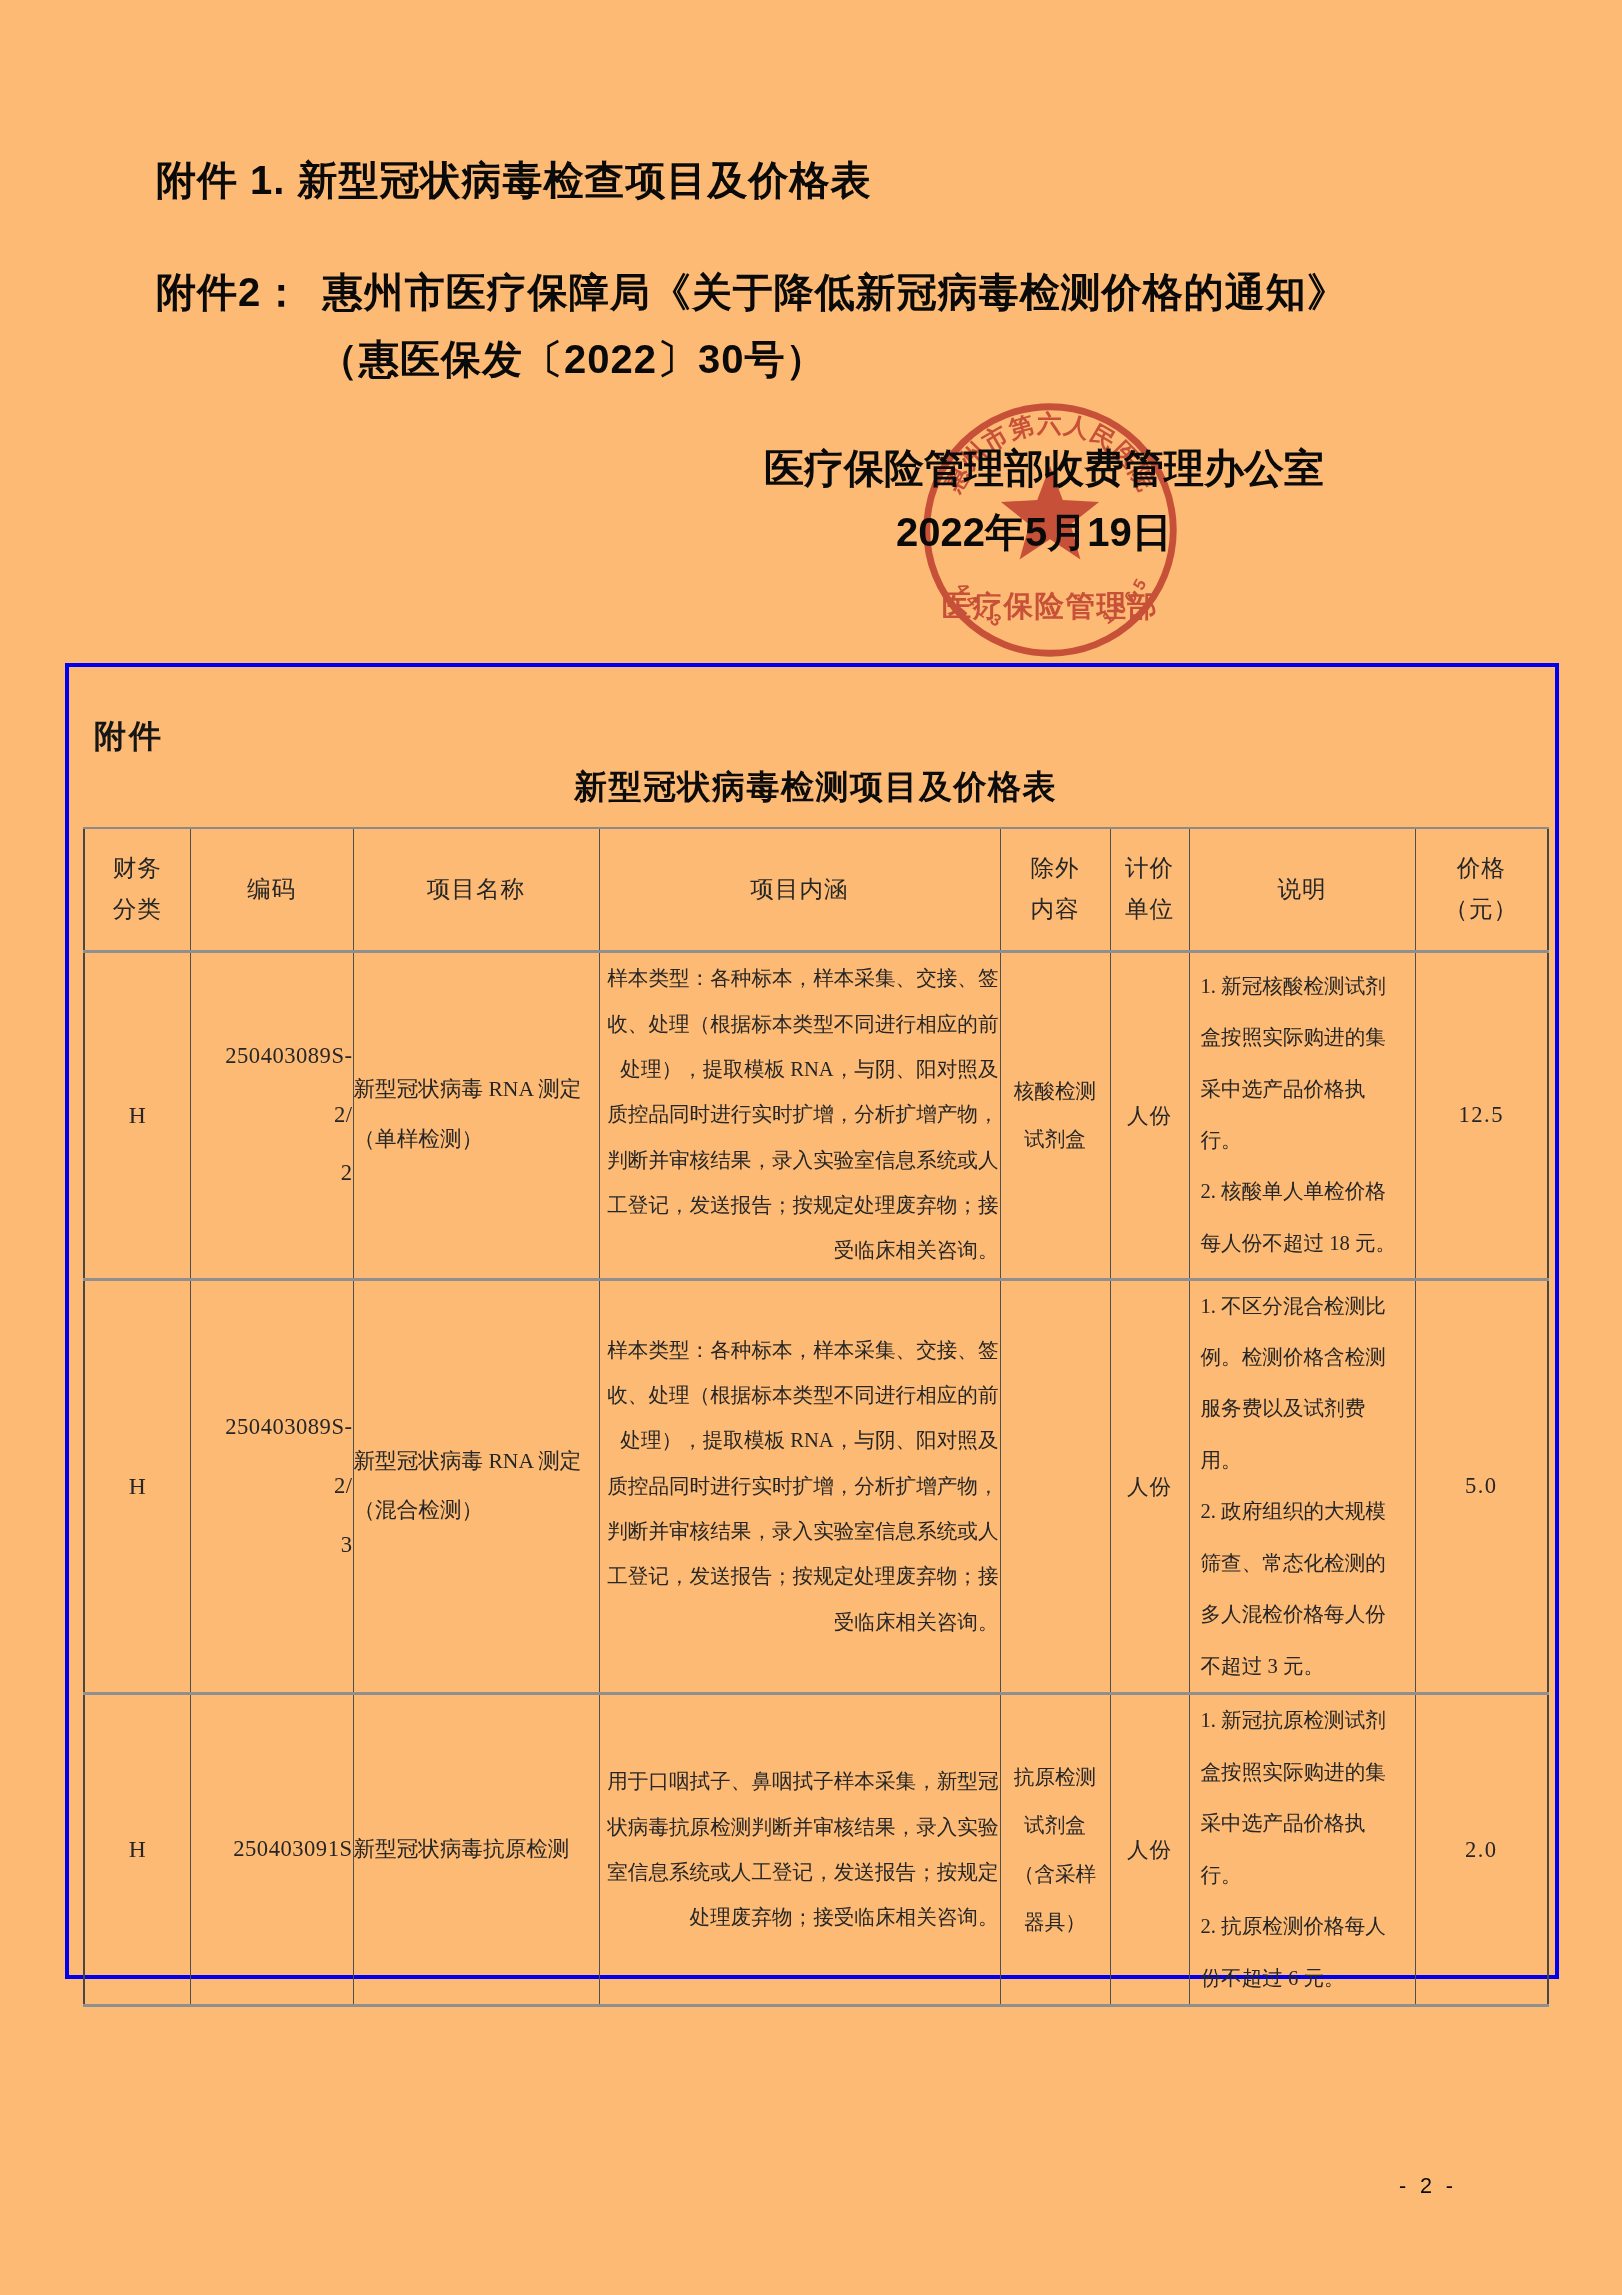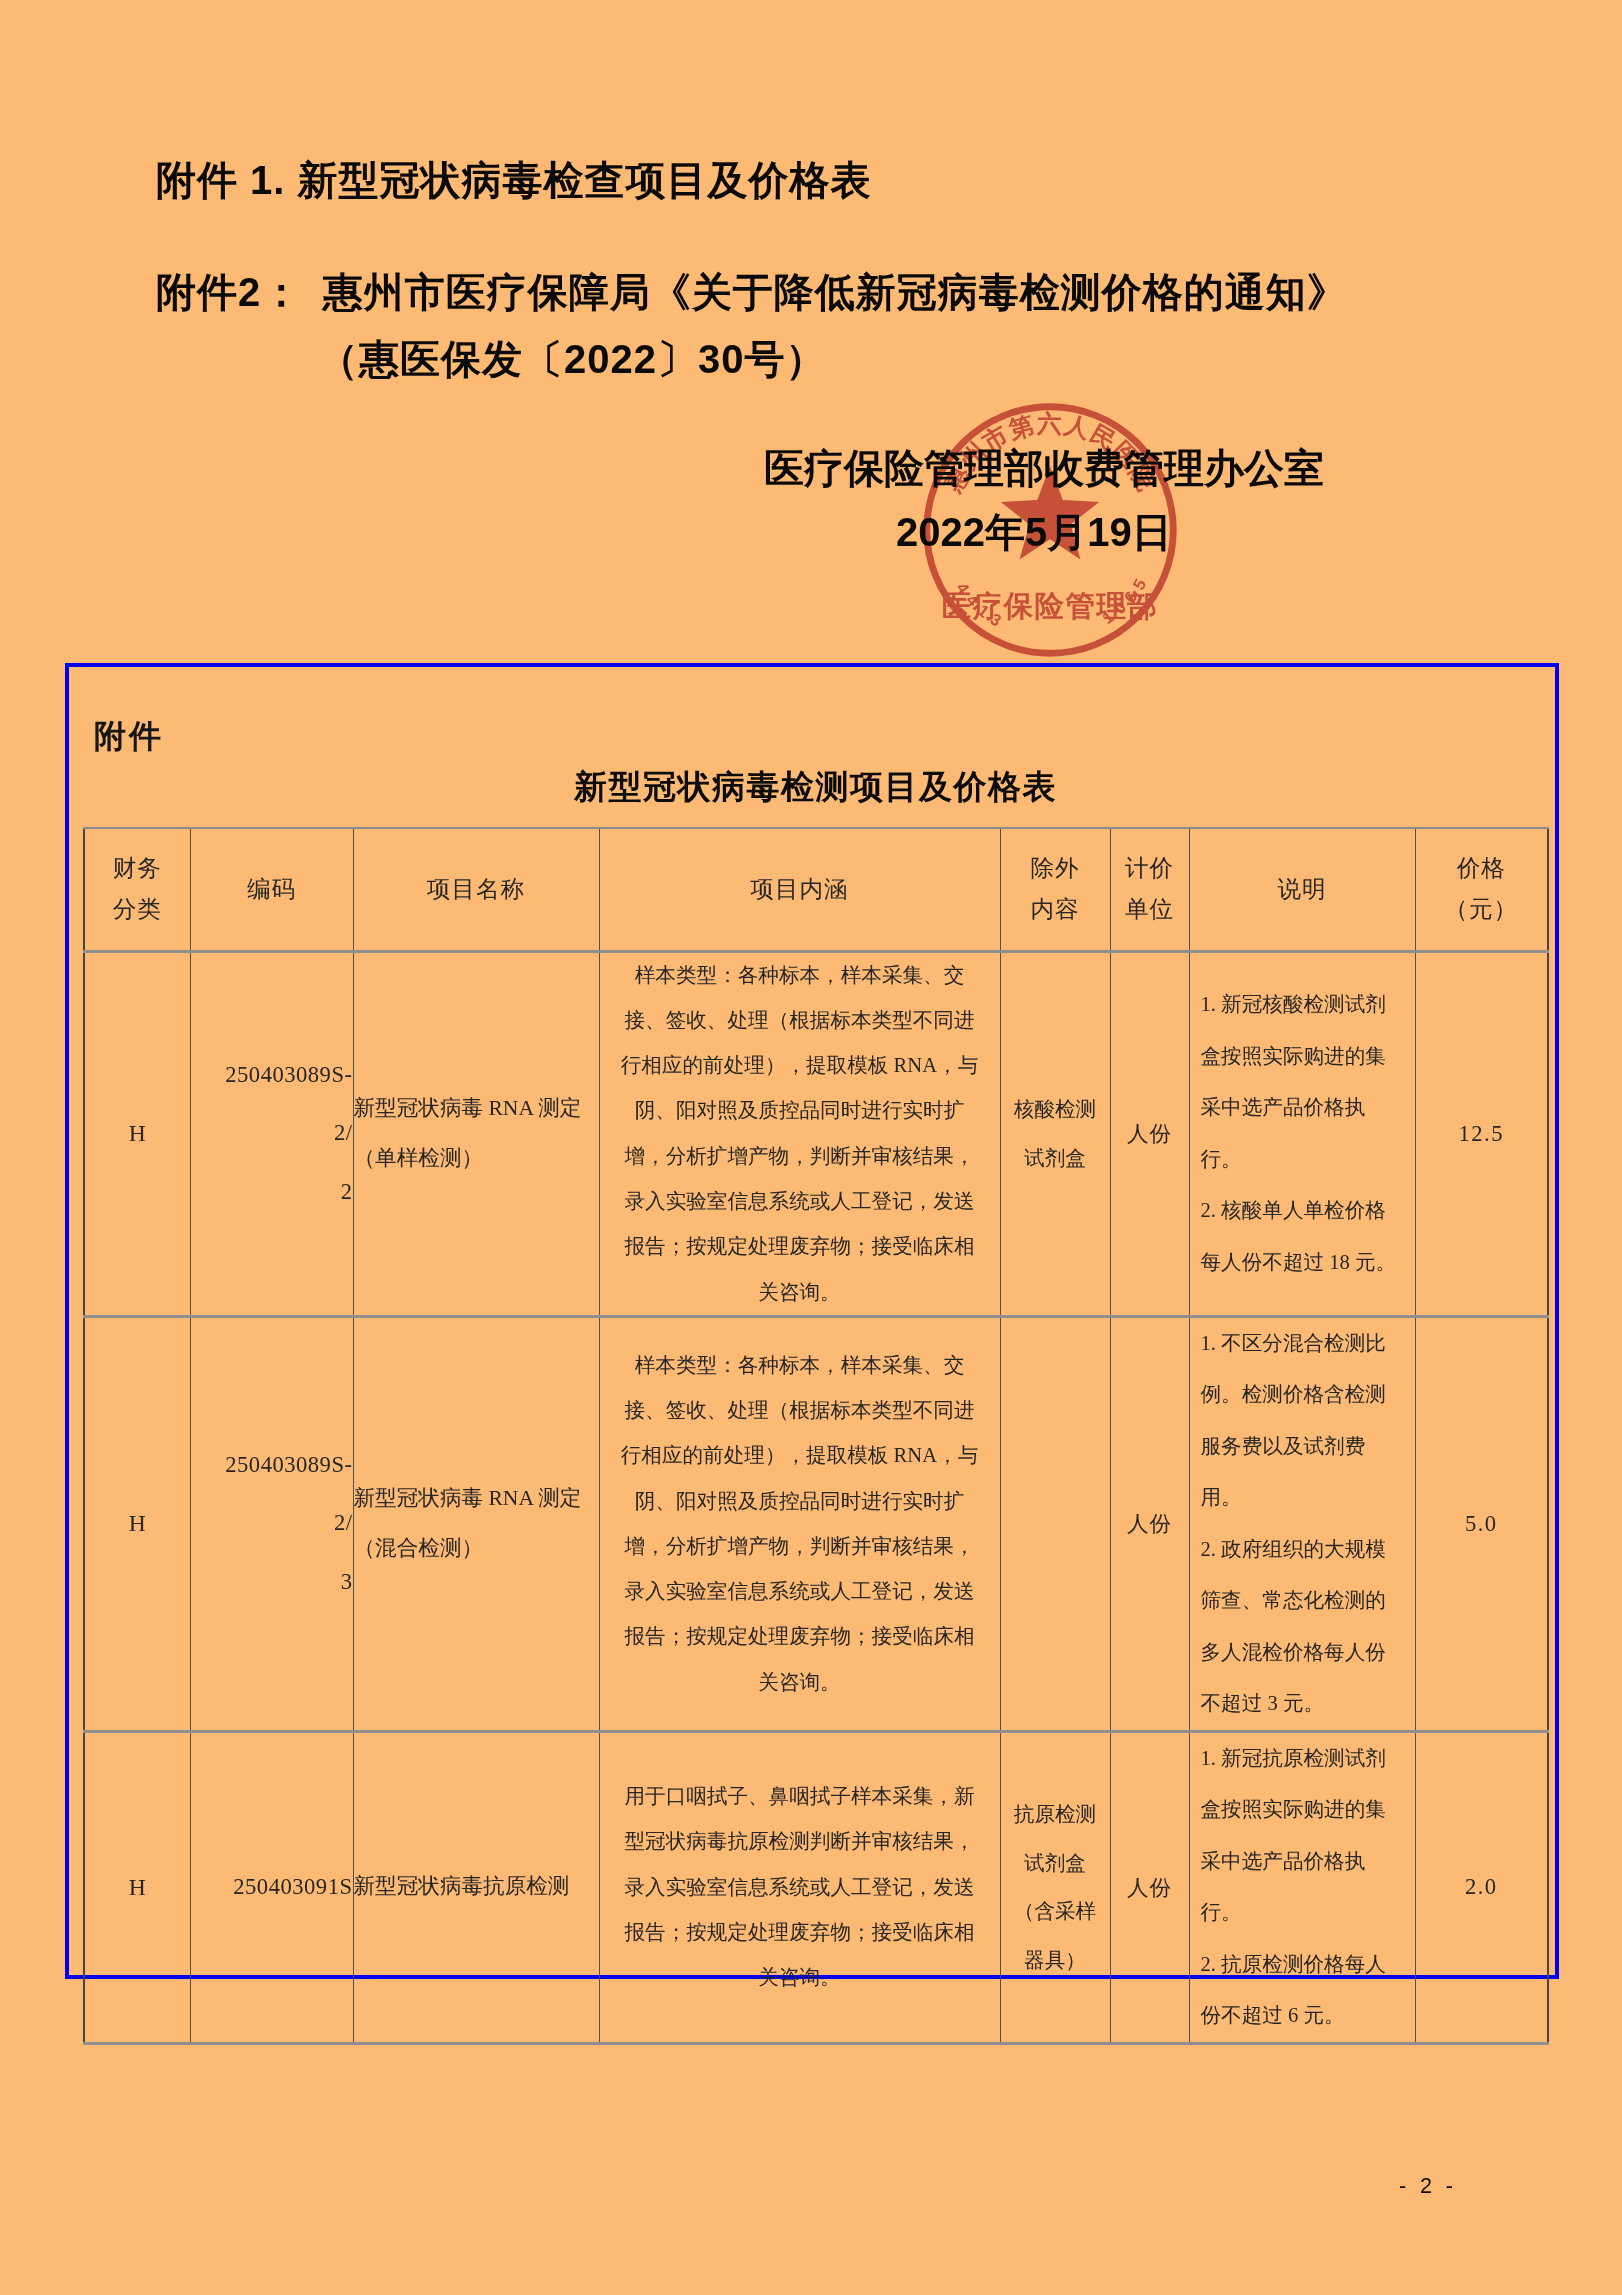--- a/index.html
+++ b/index.html
@@ -46,21 +46,21 @@
   }
   .price-table thead th { border-top:2.9px solid #8a8a8a; border-bottom:3.4px solid #8f8f8f; }
   .price-table tbody td { border-bottom:3.4px solid #8f8f8f; }
   .price-table th {
     font-size:23.6px; font-weight:400; text-align:center;
     line-height:1.75; white-space:pre-line; letter-spacing:1px;
   }
   td.c-class { text-align:center; font-size:23.6px; }
   td.c-code  { text-align:right; padding:0 0 0 16.7px; font-size:22.6px; white-space:pre-line; line-height:2.6; letter-spacing:0.5px; }
   td.c-name  { text-align:left; font-size:21.6px; white-space:pre-line; line-height:2.3;margin-top:47px; }
-  td.c-content { text-align:center; padding:0 20px; font-size:20.6px; line-height:2.2; }
+  td.c-content { text-align:right; padding:0 1px; font-size:20.6px; line-height:2.2; }
   td.c-excl  { text-align:center; font-size:20.6px; white-space:pre-line; line-height:2.35; }
   td.c-unit  { text-align:center; font-size:21.6px; letter-spacing:1px; }
   td.c-notes { text-align:left; padding:0 11px; font-size:20.6px; line-height:2.5; }
   td.c-notes p { margin:0; }
   td.c-price { text-align:center; font-size:22.6px; letter-spacing:1.5px; }
 
   
   .page-num { font-size:21.6px; letter-spacing:3.9px; color:#0a0a0a; }
 </style>
 </head>

